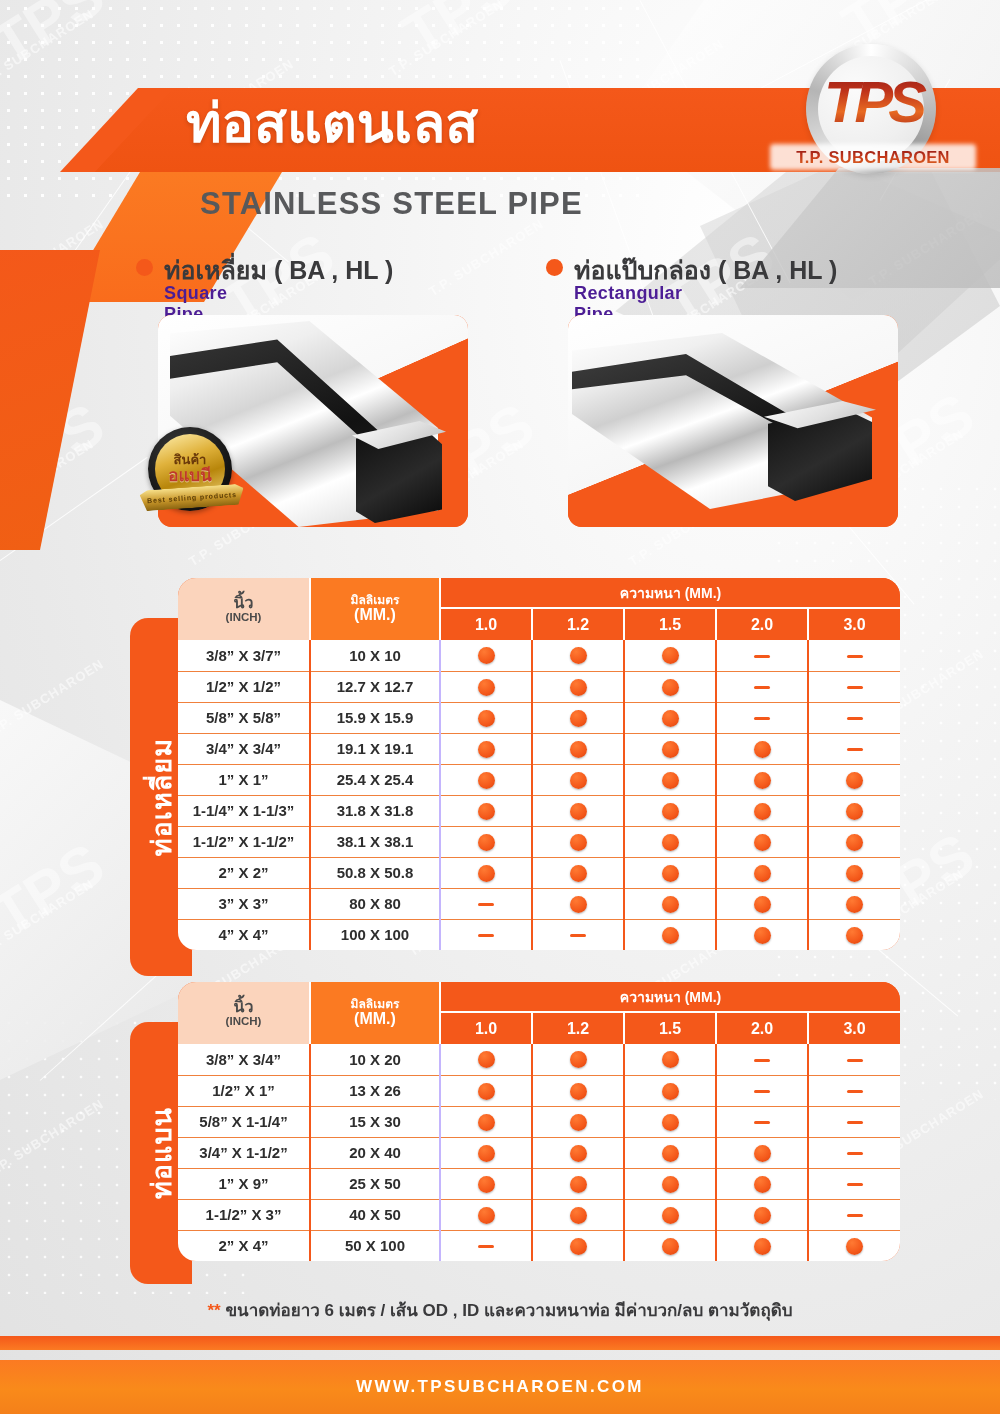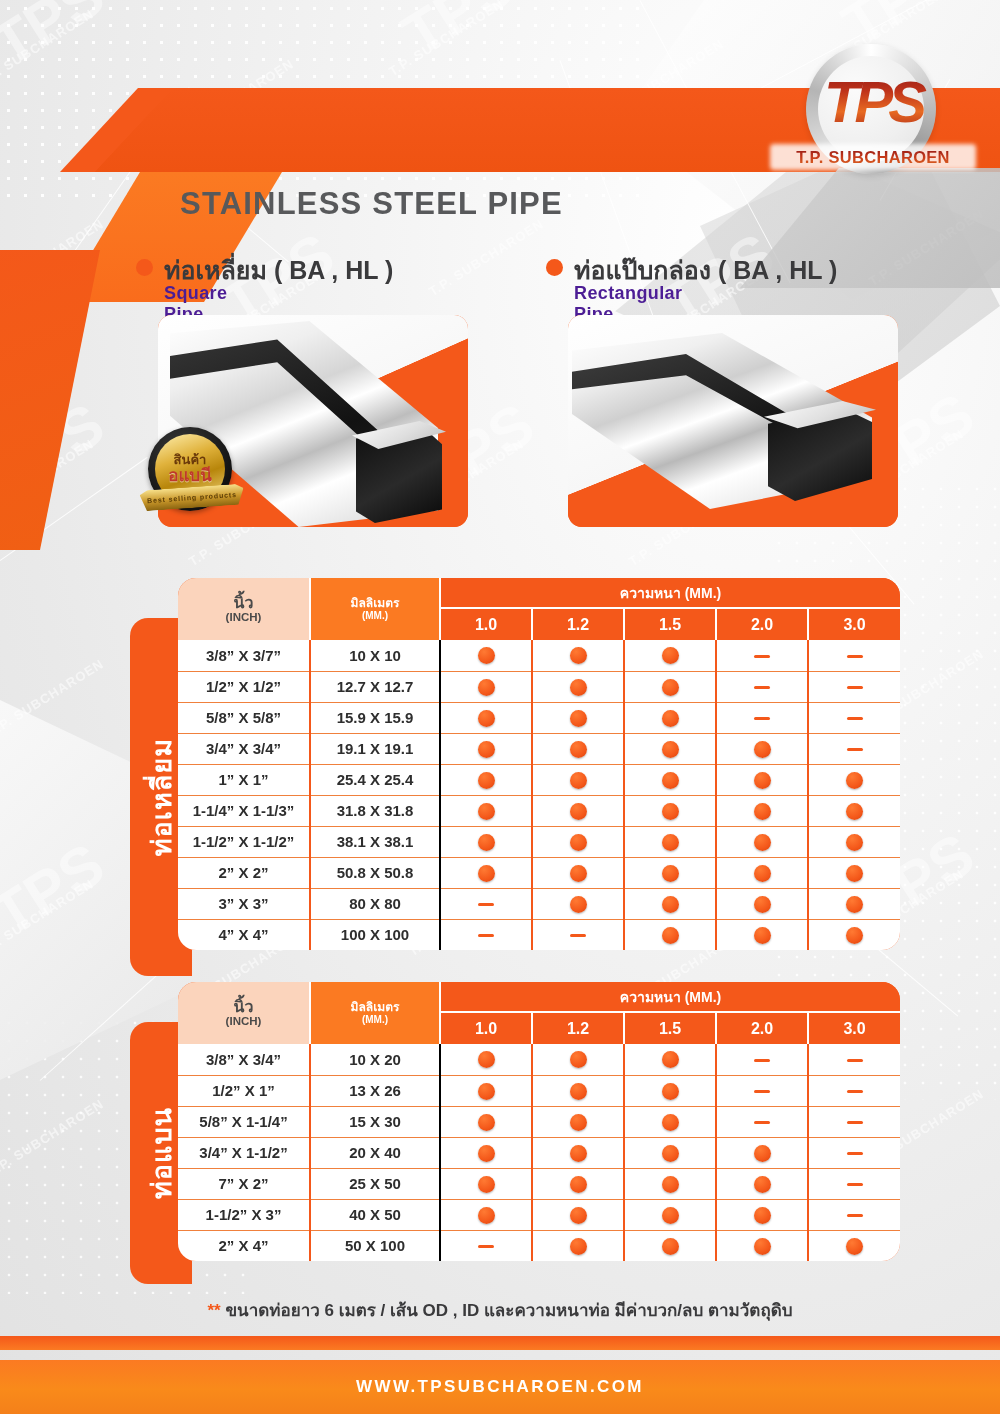--- a/index.html
+++ b/index.html
@@ -115,21 +115,21 @@
     opacity: .85;
   }
 
   .title-th {
     position: absolute; left: 186px; top: 96px;
     font-size: 54px; font-weight: 700; color: #ffffff;
     letter-spacing: 0px; line-height: 1;
     text-shadow: 0 2px 4px rgba(0,0,0,.18);
   }
   .title-en {
-    position: absolute; left: 180px; top: 186px;
+    position: absolute; left: 200px; top: 186px;
     font-size: 31px; font-weight: 700; color: #58595b;
     letter-spacing: 1.2px;
   }
 
   
   .logo { position: absolute; right: 22px; top: 44px; width: 210px; height: 140px; }
   .logo-ring {
     position: absolute; left: 38px; top: 0; width: 130px; height: 130px;
     border-radius: 50%;
     background: conic-gradient(#ffffff, #c9c9c9, #8e8e8e, #e8e8e8, #b5b5b5, #ffffff);
@@ -242,21 +242,21 @@
     border-right: 2px solid #ffffff;
   }
   .hdr-inch .l1 { font-size: 16px; font-weight: 700; line-height: 1.05; }
   .hdr-inch .l2 { font-size: 11.5px; font-weight: 700; }
   .hdr-mm {
     background: #fb7a22; color: #ffffff;
     width: 130px; height: 62px;
     border-right: 2px solid #ffffff;
   }
   .hdr-mm .l1 { font-size: 12px; font-weight: 700; line-height: 1.05; }
-  .hdr-mm .l2 { font-size: 10px; font-weight: 700; }
+  .hdr-mm .l2 { font-size: 16px; font-weight: 700; }
   .hdr-thick {
     background: #f4581a; color: #ffffff;
     height: 30px; font-size: 14px; font-weight: 700;
     border-bottom: 2px solid #ffffff;
   }
   .hdr-sub {
     background: #f4581a; color: #ffffff;
     height: 32px; font-size: 16px; font-weight: 700;
     border-right: 2px solid #ffffff;
   }
@@ -266,21 +266,21 @@
     background: #ffffff; color: #2e2e2e;
     font-size: 15px; font-weight: 700;
     height: 31px;
     border-right: 2px solid #f4581a;
     border-bottom: 1.5px solid #f0803c;
   }
   .cell-mm {
     background: #ffffff; color: #2e2e2e;
     font-size: 15px; font-weight: 700;
     height: 31px;
-    border-right: 2px solid #000000;
+    border-right: 2px solid #c4b5fd;
     border-bottom: 1.5px solid #f0803c;
   }
   .cell-mark {
     background: #ffffff;
     height: 31px;
     border-right: 2px solid #f4581a;
     border-bottom: 1.5px solid #f0803c;
   }
   .cell-mark:last-child { border-right: none; }
   tr:last-child .cell-inch,
@@ -387,20 +387,21 @@
     <div class="hairline" style="left: 40px; top: 1080px; width: 200px; transform: rotate(-42deg);"></div>
     <div class="hairline" style="left: 560px; top: 60px; width: 300px; transform: rotate(70deg);"></div>
     <div class="hairline" style="left: 880px; top: 200px; width: 140px; transform: rotate(-60deg);"></div>
   </div>
 
 <div class="banner-wrap">
   <div class="banner-arrow"></div>
   <div class="banner-orange"></div>
   <div class="grey-wedge"></div>
   <div class="banner-light"></div>
+  <div class="title-th">ท่อสแตนเลส</div>
   <div class="title-en">STAINLESS STEEL PIPE</div>
 </div>
 <div class="left-bar2"></div>
 <div class="left-bar"></div>
 
 <div class="logo">
   <div class="logo-ring">
     <div class="logo-ring-in"></div>
   </div>
   <div class="logo-tps">TPS</div>
@@ -650,21 +651,21 @@
           <tr>
             <td class="cell-inch">3/4” X 1-1/2”</td>
             <td class="cell-mm">20 X 40</td>
             <td class="cell-mark"><span class="dot-y"></span></td>
             <td class="cell-mark"><span class="dot-y"></span></td>
             <td class="cell-mark"><span class="dot-y"></span></td>
             <td class="cell-mark"><span class="dot-y"></span></td>
             <td class="cell-mark"><span class="dash-n"></span></td>
           </tr>
           <tr>
-            <td class="cell-inch">7” X 2”</td>
+            <td class="cell-inch">1” X 9”</td>
             <td class="cell-mm">25 X 50</td>
             <td class="cell-mark"><span class="dot-y"></span></td>
             <td class="cell-mark"><span class="dot-y"></span></td>
             <td class="cell-mark"><span class="dot-y"></span></td>
             <td class="cell-mark"><span class="dot-y"></span></td>
             <td class="cell-mark"><span class="dash-n"></span></td>
           </tr>
           <tr>
             <td class="cell-inch">1-1/2” X 3”</td>
             <td class="cell-mm">40 X 50</td>

